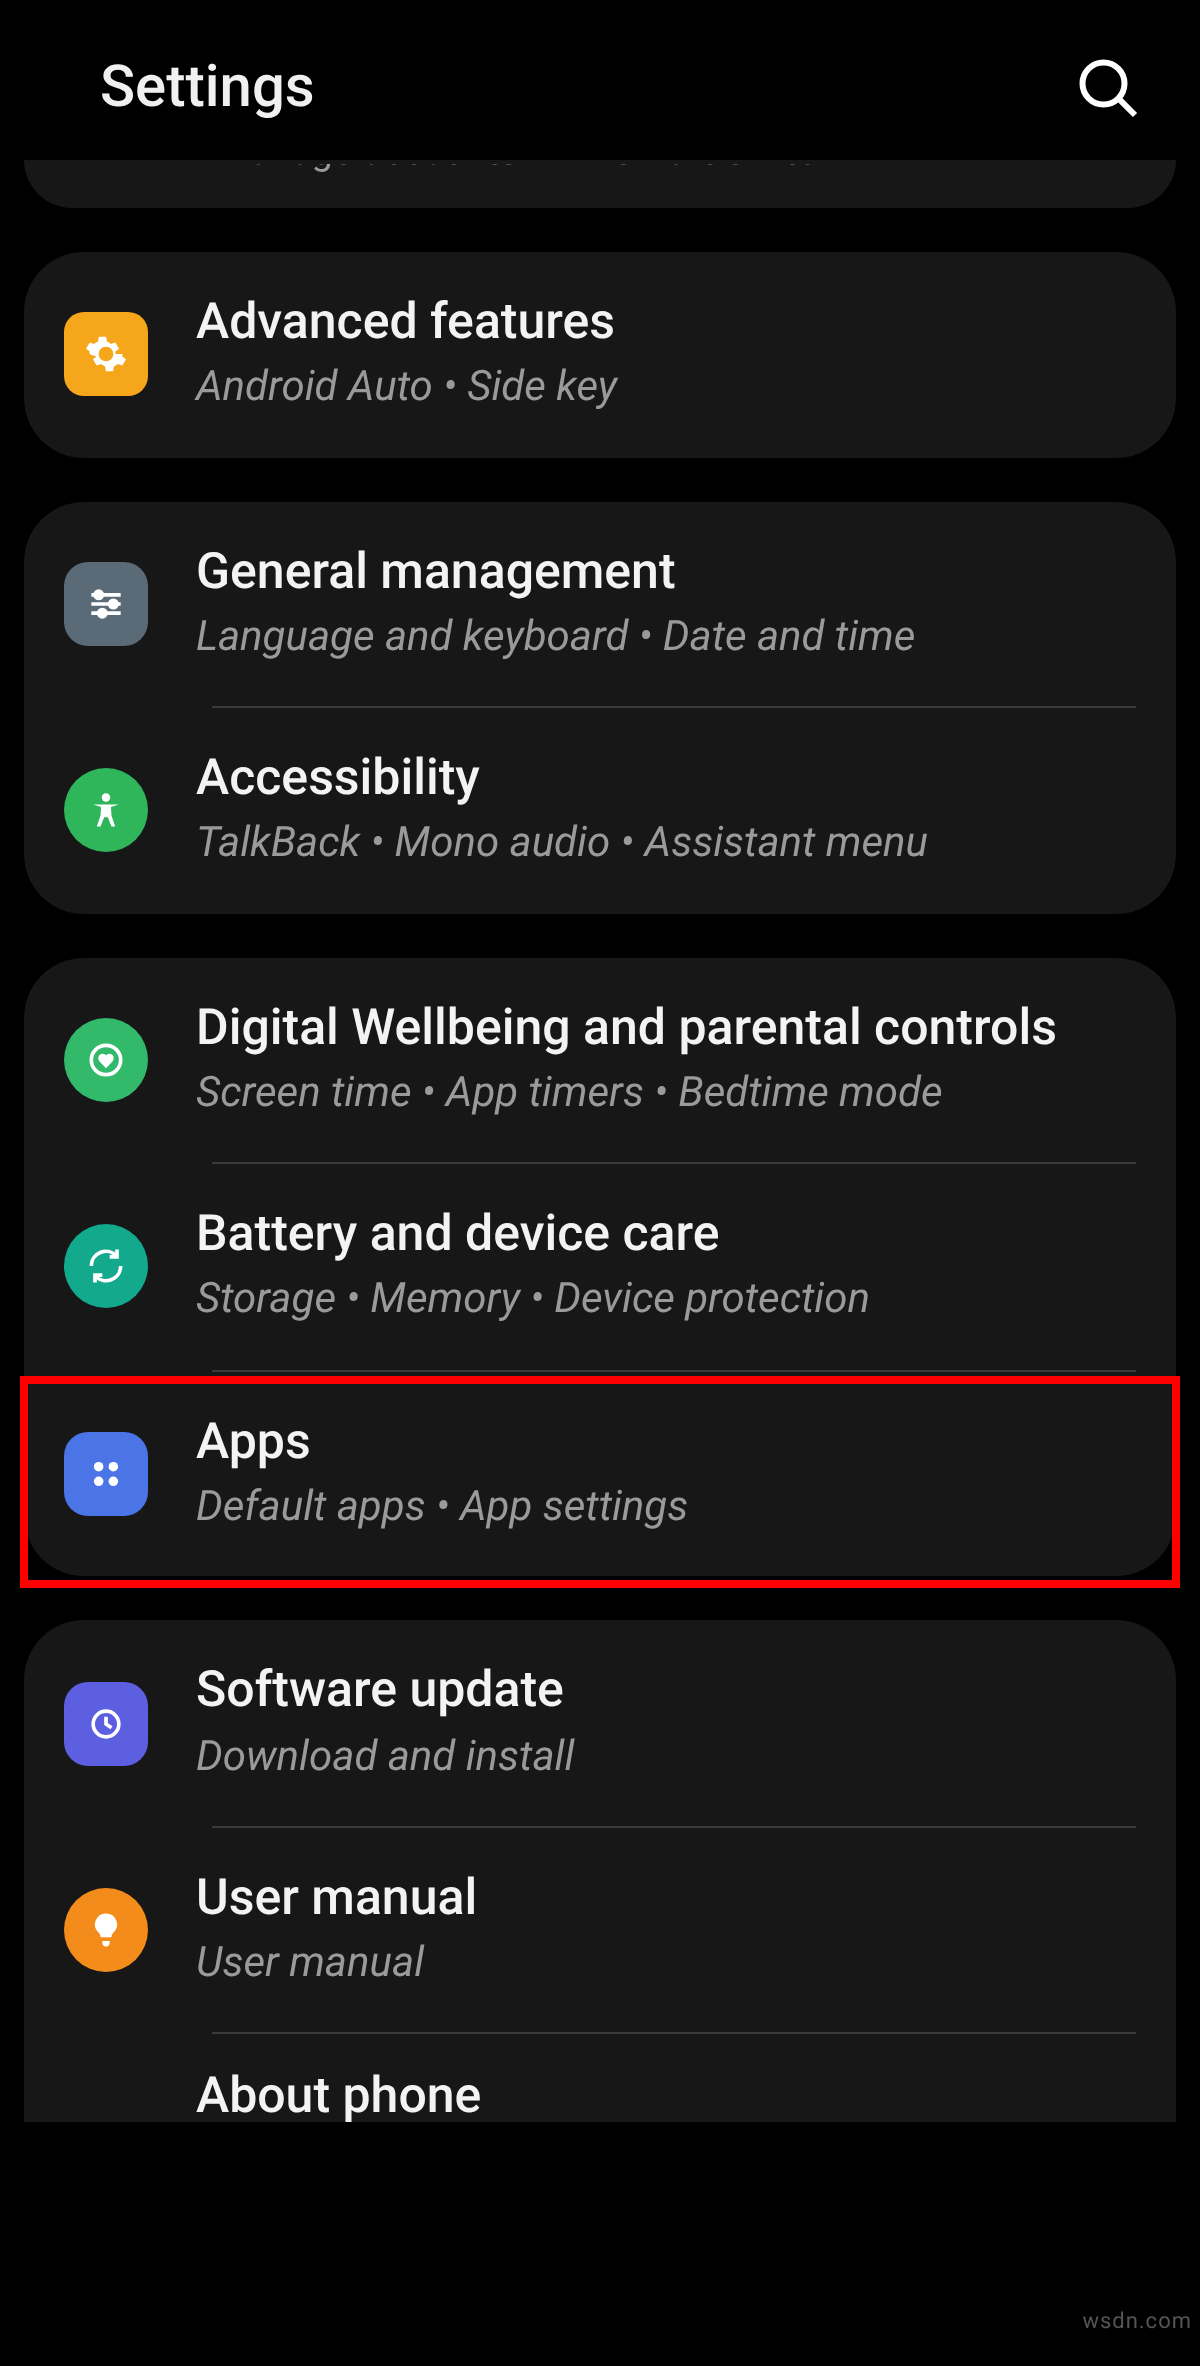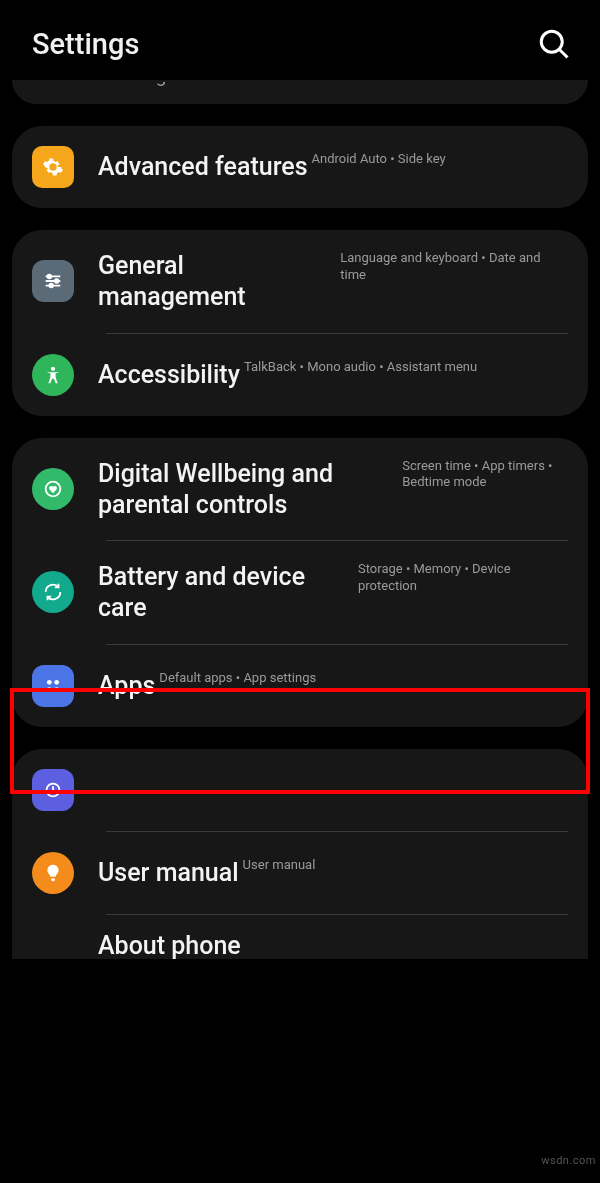--- a/index.html
+++ b/index.html
@@ -8,21 +8,21 @@
     height: 1183px;
     background: #000;
     color: #fff;
     font-family: -apple-system, BlinkMacSystemFont, "Segoe UI", Roboto, Helvetica, Arial, sans-serif;
     overflow: hidden;
   }
   .header {
     display: flex;
     align-items: center;
     justify-content: space-between;
-    padding: 26px 28px 18px 32px;
+    padding: 26px 28px 18px 50px;
   }
   .header-title {
     font-size: 29px;
     font-weight: 500;
     color: #f0f0f0;
   }
   .search-btn {
     width: 36px; height: 36px;
     display:flex; align-items:center; justify-content:center;
     color:#fff;
@@ -54,31 +54,32 @@
   }
   .item.short { padding:18px 20px; }
   .icon-wrap {
     width: 42px; height: 42px;
     min-width: 42px;
     border-radius: 10px;
     display:flex; align-items:center; justify-content:center;
   }
   .icon-wrap.round { border-radius: 50%; }
   .icon-wrap svg { width: 22px; height: 22px; }
-  .text-col { flex:1; display:flex; gap:4px; min-width:0;}
+  .text-col { flex:1; display:flex; flex-direction:column; gap:4px; min-width:0;}
   .title {
     font-size: 25px;
     font-weight: 500;
     color: #f3f3f3;
     line-height: 1.25;
   }
   .sub {
-    font-size: 13px;
+    font-size: 21px;
     color: #9a9a9a;
     line-height: 1.3;
+    font-style: italic;
   }
   .divider {
     height: 1px;
     background: #3a3a3a;
     margin-left: 94px;
     margin-right: 20px;
   }
   .cutoff-row {
     display:flex;
     align-items:flex-start;
@@ -219,20 +220,24 @@
   </div>
 
   <div class="card partial-bot">
     <div class="item">
       <div class="icon-wrap" style="background:#5c5fe0;border-radius:12px">
         <svg viewBox="0 0 24 24" fill="none" stroke="#fff" stroke-width="2">
             <circle cx="12" cy="12" r="7"></circle>
             <path d="M12 8v4l3 2"></path>
           </svg>
       </div>
+      <div class="text-col">
+        <div class="title">Software update</div>
+        <div class="sub">Download and install</div>
+      </div>
     </div>
     <div class="divider"></div>
     <div class="item">
       <div class="icon-wrap round" style="background:#f48c1b">
         <svg viewBox="0 0 24 24" fill="#fff">
             <path d="M12 3a6 6 0 00-4 10.5c.7.7 1 1.4 1 2.5h6c0-1.1.3-1.8 1-2.5A6 6 0 0012 3zm-2 15h4v1a2 2 0 01-4 0v-1z"></path>
           </svg>
       </div>
       <div class="text-col">
         <div class="title">User manual</div>

